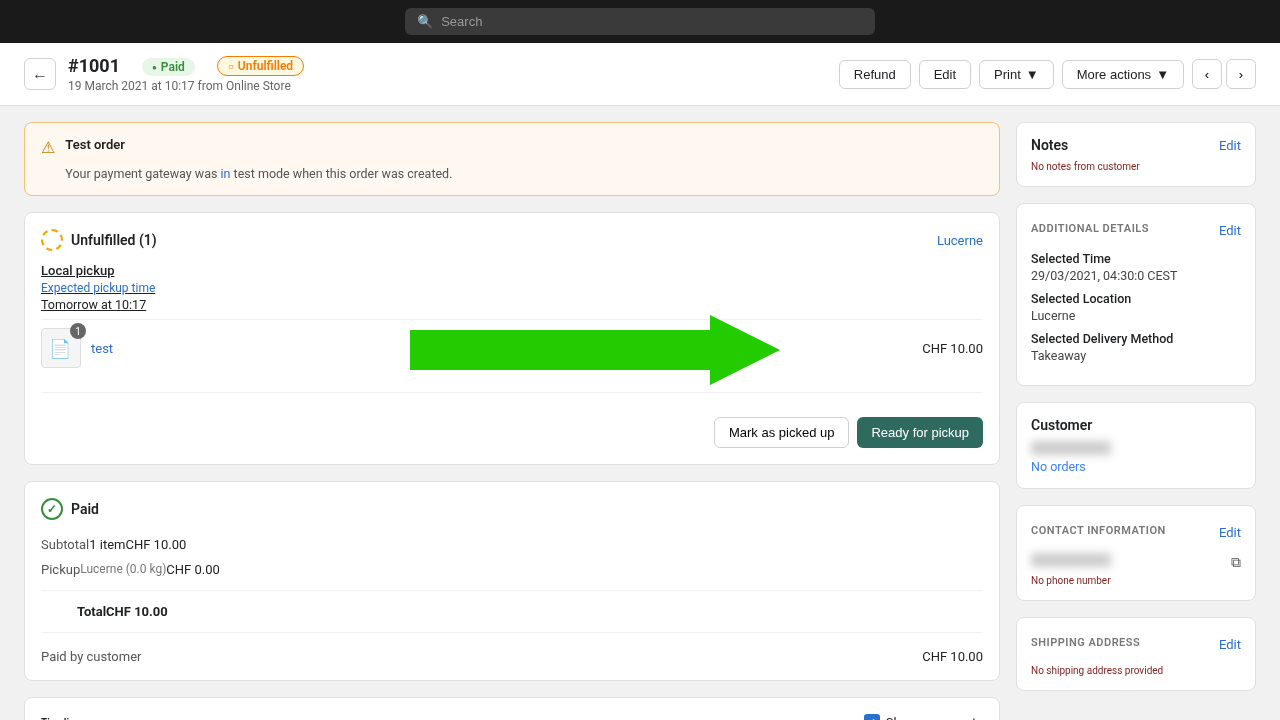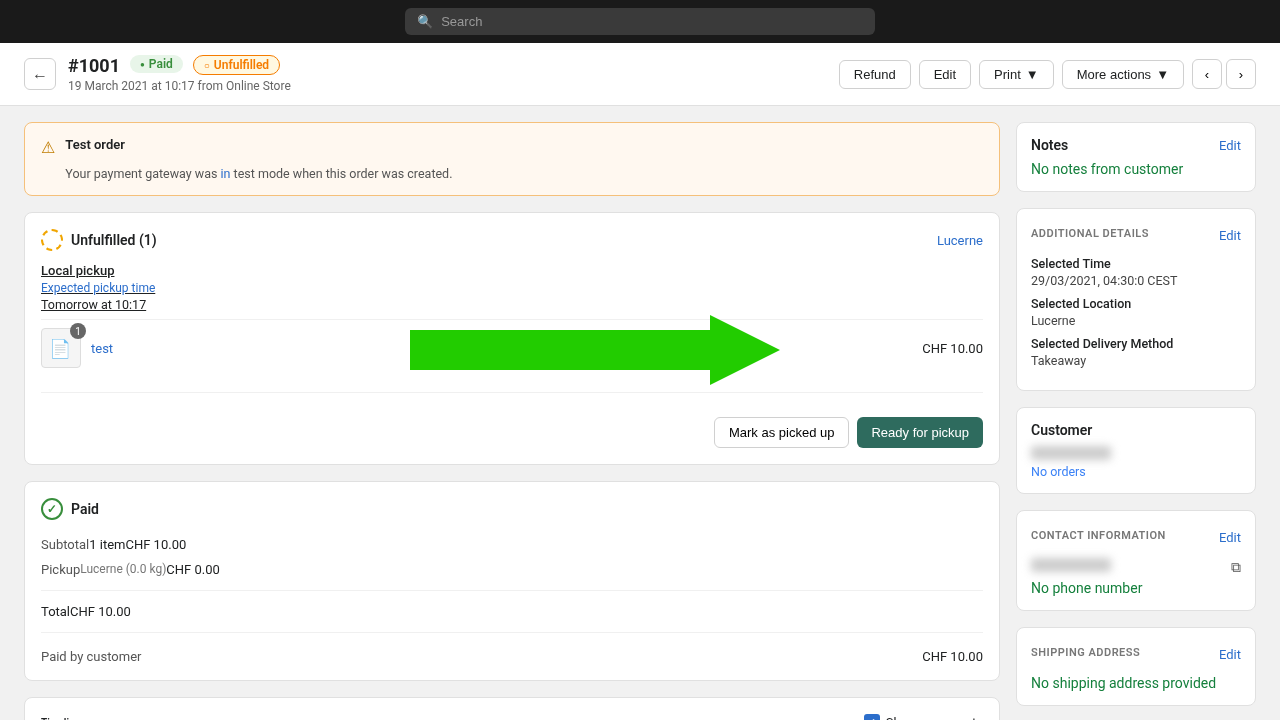--- a/index.html
+++ b/index.html
@@ -48,21 +48,21 @@
       width: 32px;
       height: 32px;
       cursor: pointer;
       display: flex;
       align-items: center;
       justify-content: center;
       color: #444;
       font-size: 16px;
     }
     .order-title-block { flex: 1; }
-    .order-title-row { display: flex; align-items: flex-start; gap: 10px; margin-bottom: 3px; }
+    .order-title-row { display: flex; align-items: flex-end; gap: 22px; margin-bottom: 3px; }
     .order-number { font-size: 18px; font-weight: 700; }
     .badge-paid {
       background: #e8f5e9; color: #388e3c; border-radius: 12px;
       padding: 2px 10px; font-size: 12px; font-weight: 600;
       display: flex; align-items: center; gap: 4px;
     }
     .badge-paid::before { content: '●'; font-size: 8px; }
     .badge-unfulfilled {
       background: #fff8e1; color: #f57c00; border: 1.5px solid #f57c00; border-radius: 12px;
       padding: 2px 10px; font-size: 12px; font-weight: 600;
@@ -188,21 +188,21 @@
       color: #388e3c;
       display: flex; align-items: center; justify-content: center;
       font-size: 12px; font-weight: 700;
     }
     .payment-row {
       display: flex;
       justify-content: flex-start;
       padding: 5px 0;
       font-size: 13px;
     }
-    .payment-row.total { font-weight: 400; }
+    .payment-row.total { font-weight: 700; margin-left: 36px; }
     .payment-row .label { color: #555; }
     .payment-row .sub-label { color: #777; font-size: 12px; }
     .divider { border: none; border-top: 1px solid #f0f0f0; margin: 8px 0; }
     .paid-by-row {
       display: flex; justify-content: space-between;
       font-size: 13px; padding-top: 8px;
     }
     .paid-by-row .label { color: #555; }
 
     
@@ -217,21 +217,21 @@
       display: flex; align-items: center; justify-content: center; color: #fff; font-size: 11px;
     }
 
     
     .right-card { background: #fff; border: 1px solid #e0e0e0; border-radius: 8px; padding: 14px; }
     .right-card-header {
       display: flex; align-items: center; justify-content: space-between; margin-bottom: 8px;
     }
     .right-card-title { font-size: 14px; font-weight: 600; }
     .edit-link { color: #2c6ecb; font-size: 13px; cursor: pointer; }
-    .no-data-text { color: #15803d; font-size: 14px; }
+    .no-data-text { color: #7f1d1d; font-size: 10px; }
     .section-label {
       font-size: 11px; font-weight: 600; color: #777; letter-spacing: 0.5px;
       text-transform: uppercase; margin-bottom: 8px; margin-top: 4px;
     }
     .detail-label { font-size: 12.5px; font-weight: 500; margin-bottom: 2px; }
     .detail-value { font-size: 12.5px; color: #444; margin-bottom: 8px; }
     .blurred-text {
       display: inline-block;
       background: #ccc; border-radius: 3px;
       color: transparent; font-size: 13px;

